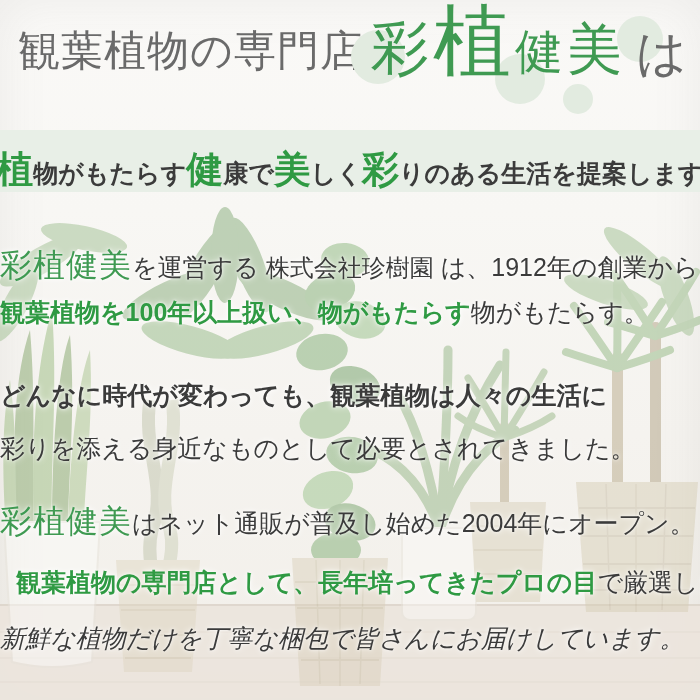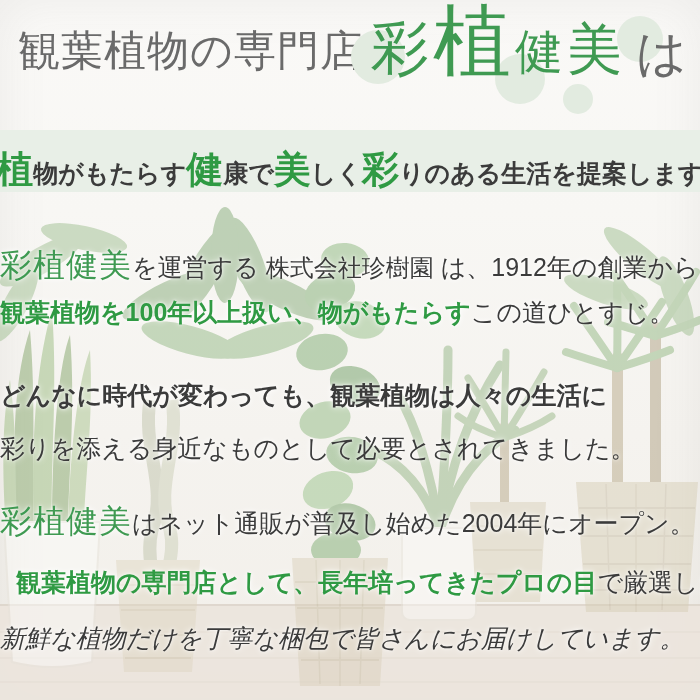--- a/index.html
+++ b/index.html
@@ -195,21 +195,21 @@
       <span class="seg seg-em">健</span>
       <span class="seg seg-normal">康で</span>
       <span class="seg seg-em">美</span>
       <span class="seg seg-normal">しく</span>
       <span class="seg seg-em">彩</span>
       <span class="seg seg-normal">りのある生活を提案します</span>
     </div>
 
   <main>
     <div class="line l1"><span class="seg seg-brand">彩植健美</span><span class="seg seg-normal">を運営する </span><span class="seg seg-small">株式会社珍樹園</span><span class="seg seg-normal"> は、1912年の創業から</span></div>
-    <div class="line l2"><span class="seg seg-green">観葉植物を100年以上扱い、物がもたらす</span><span class="seg seg-normal">この道ひとすじ。</span></div>
+    <div class="line l2"><span class="seg seg-green">観葉植物を100年以上扱い、物がもたらす</span><span class="seg seg-normal">物がもたらす。</span></div>
     <div class="line l3"><span class="seg seg-normal">どんなに時代が変わっても、観葉植物は人々の生活に</span></div>
     <div class="line l4"><span class="seg seg-normal">彩りを添える身近なものとして必要とされてきました。</span></div>
     <div class="line l5"><span class="seg seg-brand">彩植健美</span><span class="seg seg-normal">はネット通販が普及し始めた2004年にオープン。</span></div>
     <div class="line l6"><span class="seg seg-green">観葉植物の専門店として、長年培ってきたプロの目</span><span class="seg seg-normal">で厳選した</span></div>
     <div class="line l7"><span class="seg seg-normal">新鮮な植物だけを丁寧な梱包で皆さんにお届けしています。</span></div>
   </main>
 
 </div>
 
 </body></html>

